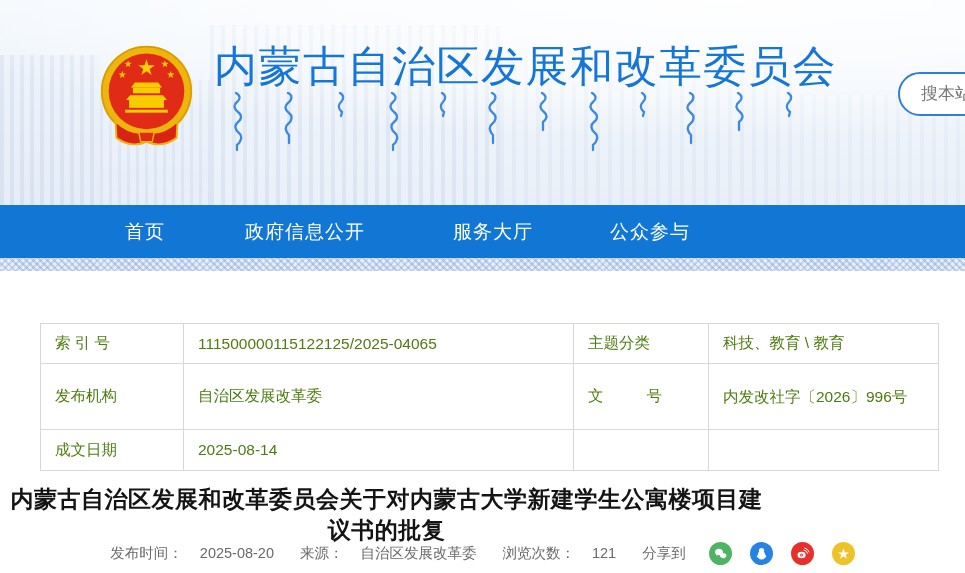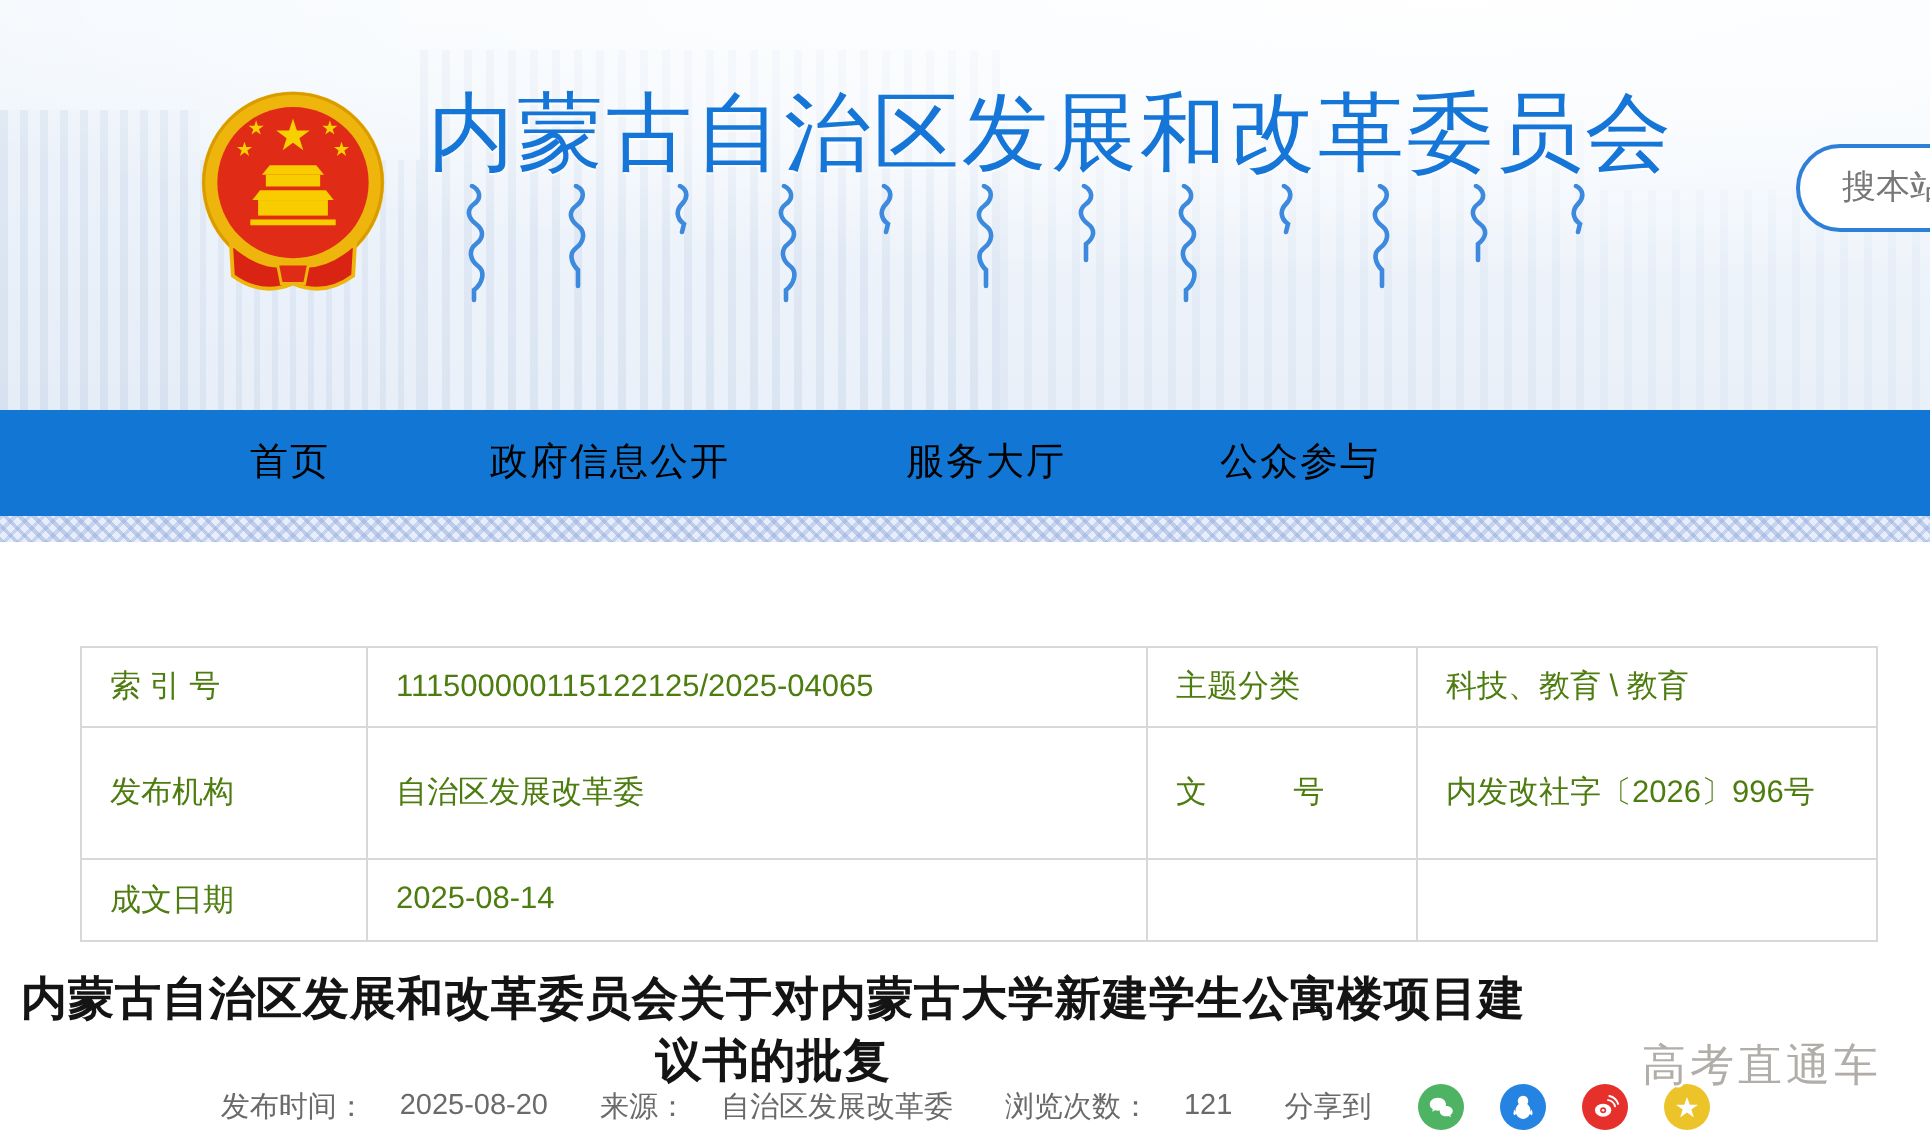--- a/index.html
+++ b/index.html
@@ -27,21 +27,21 @@
   .mongolian { position:absolute; left:232px; top:92px; }
 
   .search-pill { position:absolute; left:898px; top:72px; width:150px; height:44px;
     border:2px solid #2e7fd8; border-radius:24px; background:#fff; display:flex; align-items:center; }
   .search-pill input { border:none; outline:none; background:transparent; margin-left:21px;
     font-size:17px; color:#555; width:100px; font-family:inherit; }
   .search-pill input::placeholder { color:#777; opacity:1; }
 
   
   .main-nav { position:absolute; left:0; top:205px; width:965px; height:53px; background:#1277d4; }
-  .nav-item { position:absolute; top:0; height:53px; line-height:53px; color:#000000;
+  .nav-item { position:absolute; top:0; height:53px; line-height:53px; color:#ffffff;
     font-size:19px; letter-spacing:1px; cursor:pointer; text-decoration:none; white-space:nowrap; }
   .nav-strip { position:absolute; left:0; top:258px; width:965px; height:13px; background-color:#e7edf9;
     background-image:repeating-linear-gradient(45deg, rgba(140,165,220,.45) 0 2px, rgba(255,255,255,0) 2px 5px),
                      repeating-linear-gradient(-45deg, rgba(140,165,220,.35) 0 2px, rgba(255,255,255,0) 2px 5px); }
 
   
   .doc-table { position:absolute; left:40px; top:323px; width:898px; border-collapse:collapse; table-layout:fixed; }
   .doc-table td { border:1px solid #d8d8d8; font-size:15.5px; color:#4d7c0f; padding:6px 14px; vertical-align:middle; }
   .doc-table col.c1 { width:143px; } .doc-table col.c2 { width:390px; }
   .doc-table col.c3 { width:135px; } .doc-table col.c4 { width:230px; }
@@ -202,15 +202,14 @@
         <path d="M15.5,3.2 a9.5,9.5 0 0 1 7,6.3" stroke="#ffffff" stroke-width="1.6" fill="none" stroke-linecap="round"></path>
       </svg>
     </span>
     <span class="share-icon ic-qzone">
       <svg width="15" height="15" viewBox="0 0 24 24" fill="#ffffff">
         <path d="M12,4 L14.2,10.2 L20.8,10.2 L15.5,14 L17.5,20.3 L12,16.4 L6.5,20.3 L8.5,14 L3.2,10.2 L9.8,10.2 Z"></path>
       </svg>
     </span>
   </div>
 
-  <div class="watermark">高考直通车</div>
 
 </div>
 
 </body></html>

